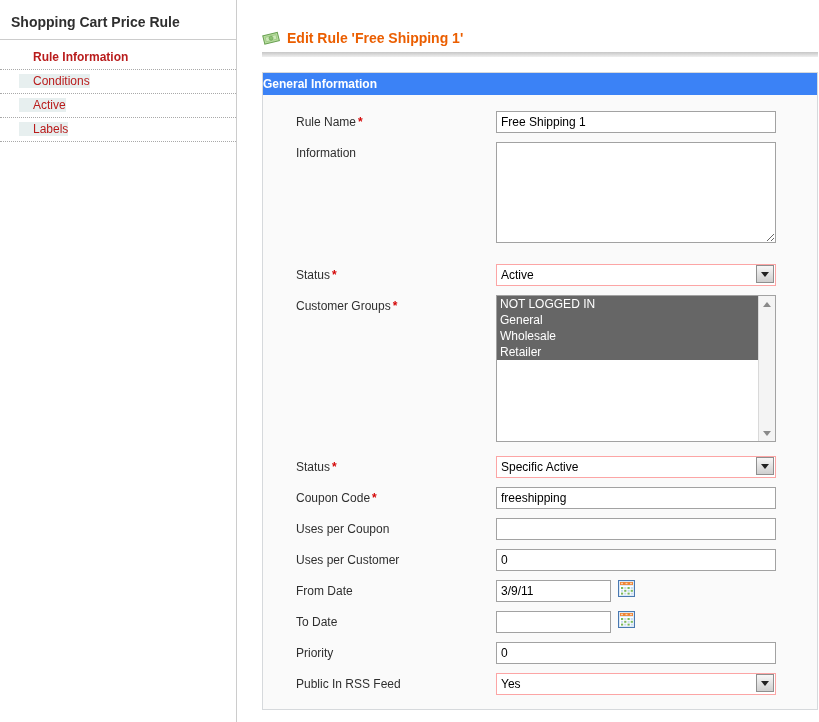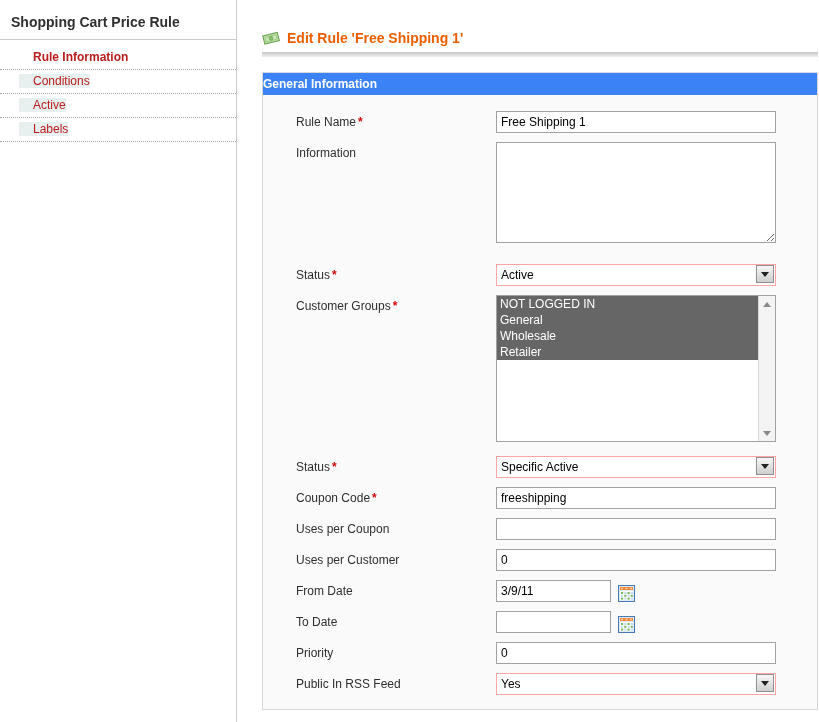--- a/index.html
+++ b/index.html
@@ -66,21 +66,21 @@
          background:#f4f4f4; border-left:1px solid #d9d9d9; }
   .msb-btn { position:absolute; left:0; width:16px; height:16px;
              display:flex; align-items:center; justify-content:center; }
   .msb-btn.up { top:0; }
   .msb-btn.down { bottom:0; }
   .msb-tri-up { width:0; height:0; border-left:4px solid transparent;
                 border-right:4px solid transparent; border-bottom:5px solid #8a8a8a; }
   .msb-tri-down { width:0; height:0; border-left:4px solid transparent;
                   border-right:4px solid transparent; border-top:5px solid #8a8a8a; }
 
-  .date-val { display:flex; align-items:flex-end; }
+  .date-val { display:flex; align-items:flex-start; }
   .cal-icon { margin-left:7px; width:17px; height:17px; display:inline-block; cursor:pointer; }
 </style>
 </head>
 <body>
 
 <div class="page">
 
   <aside class="sidebar">
     <div class="sidebar-title">Shopping Cart Price Rule</div>
     <nav class="side-tabs">

